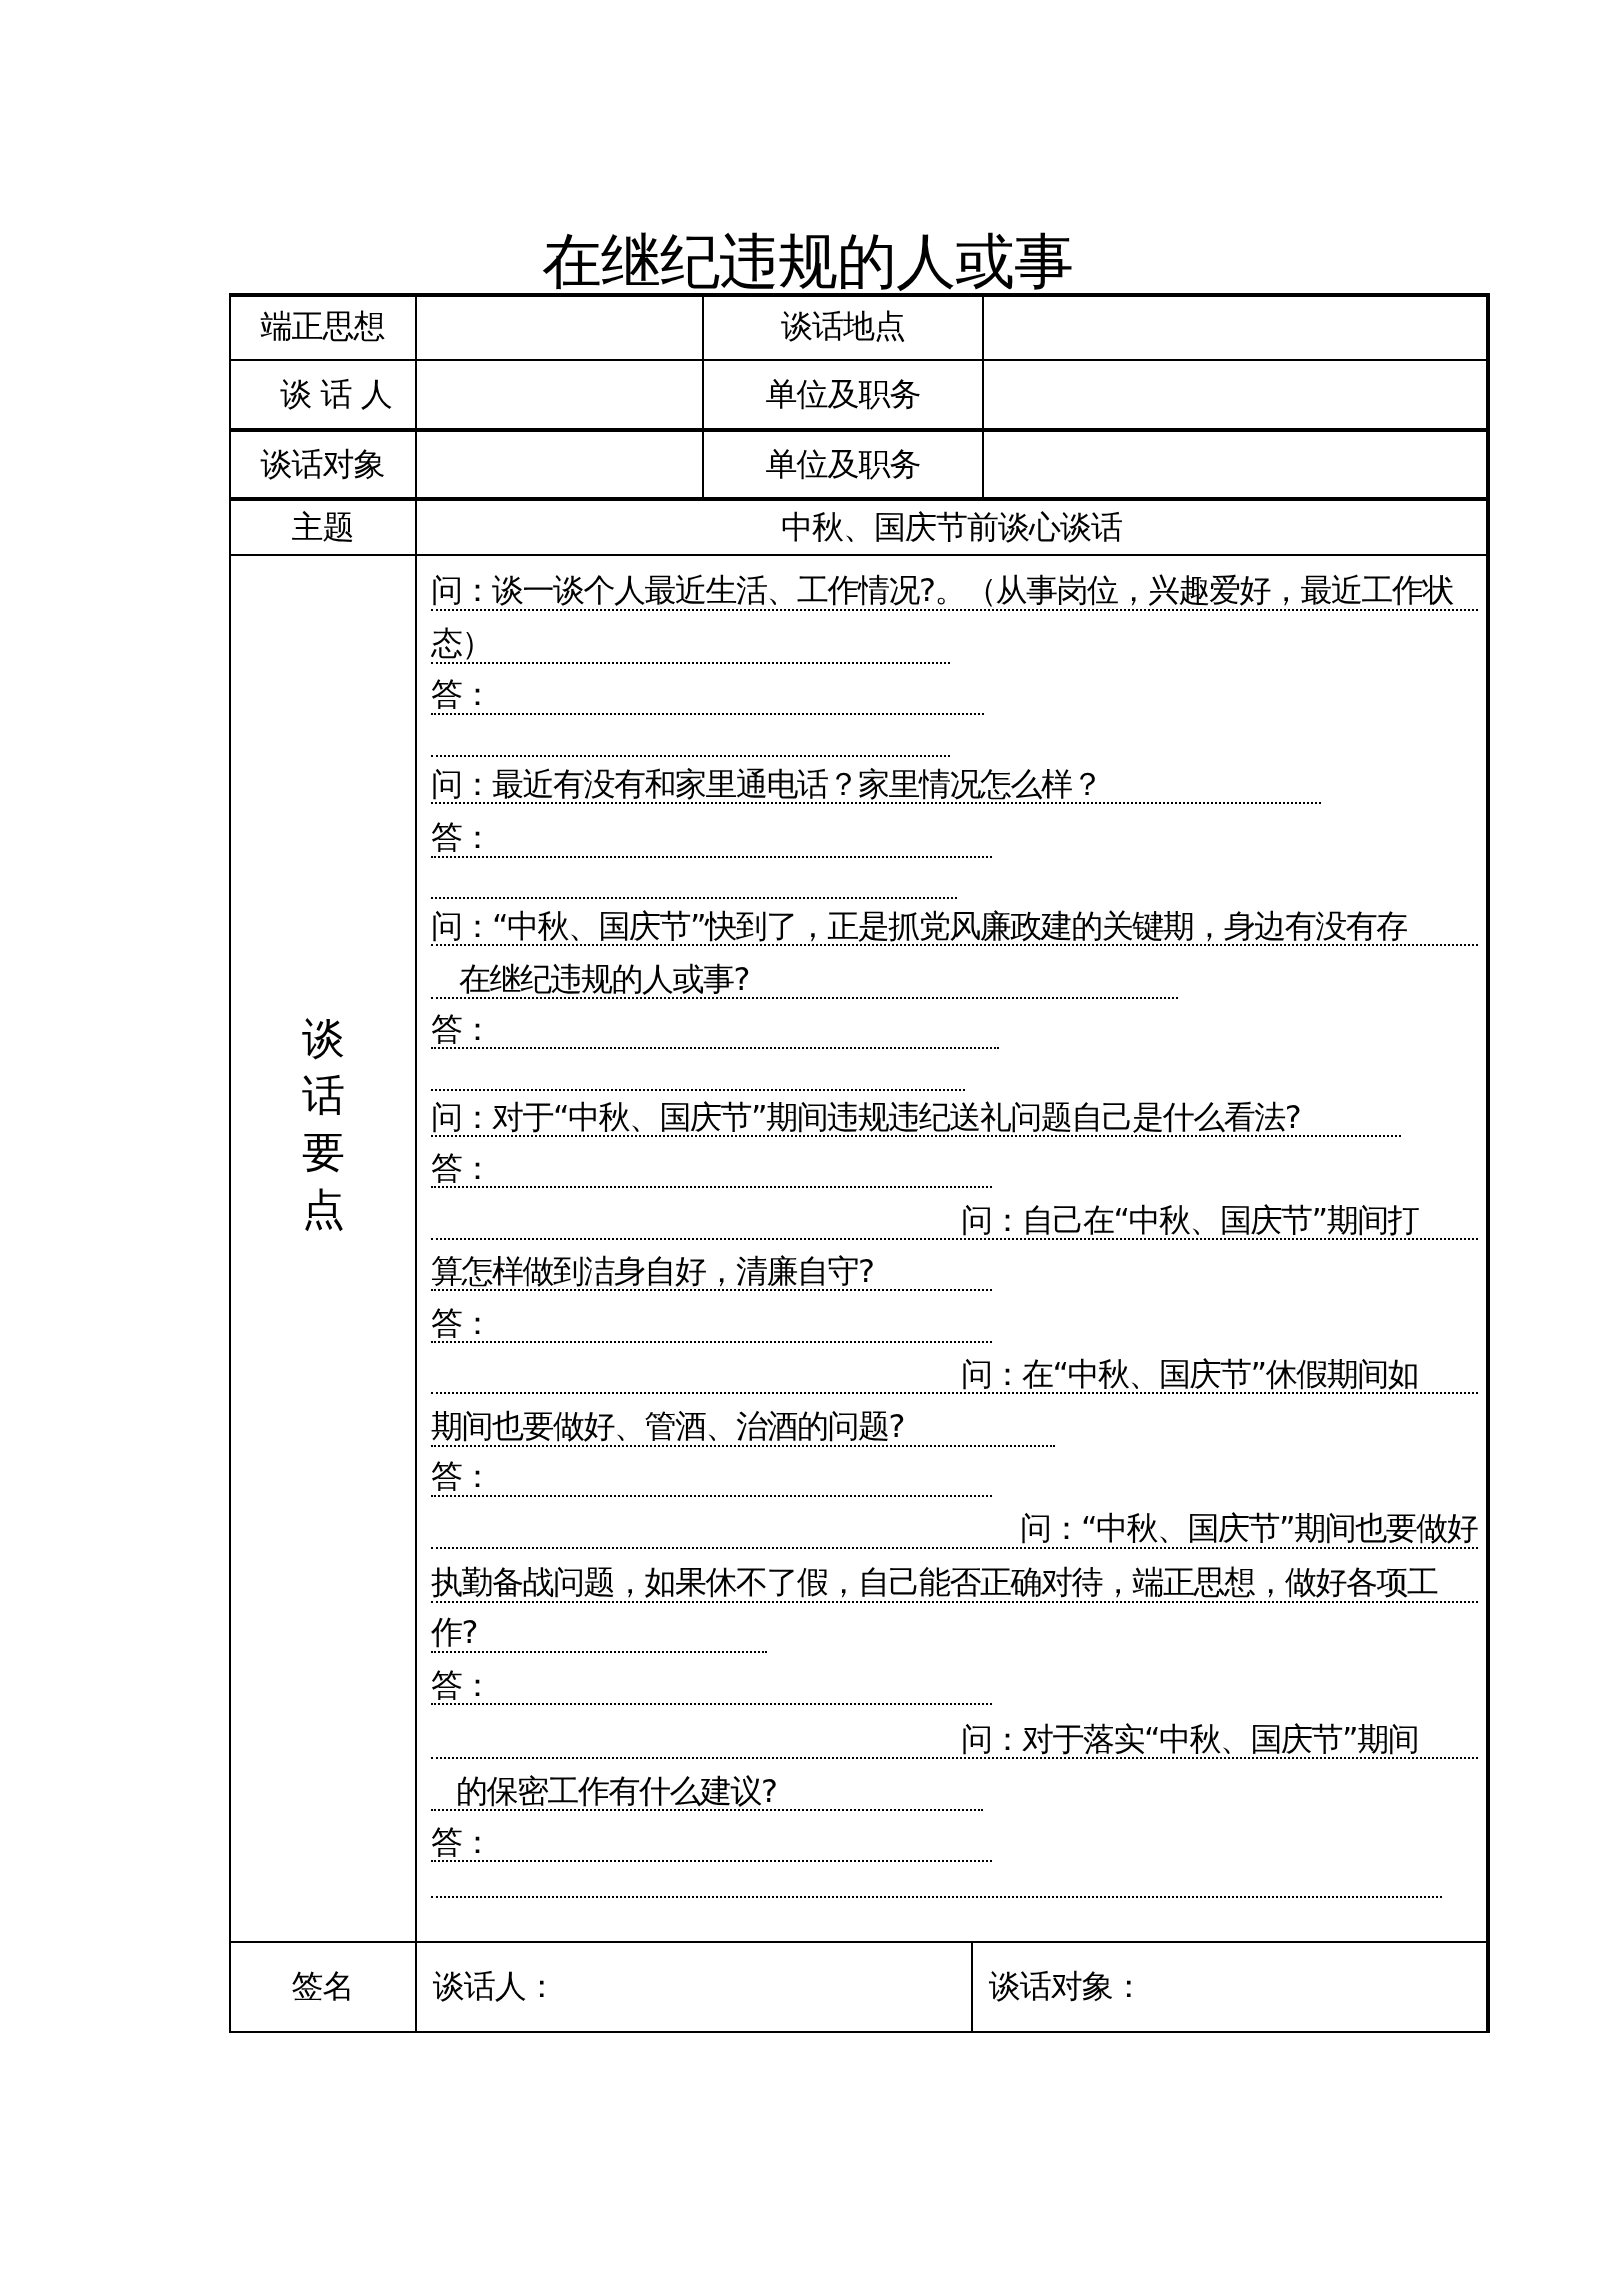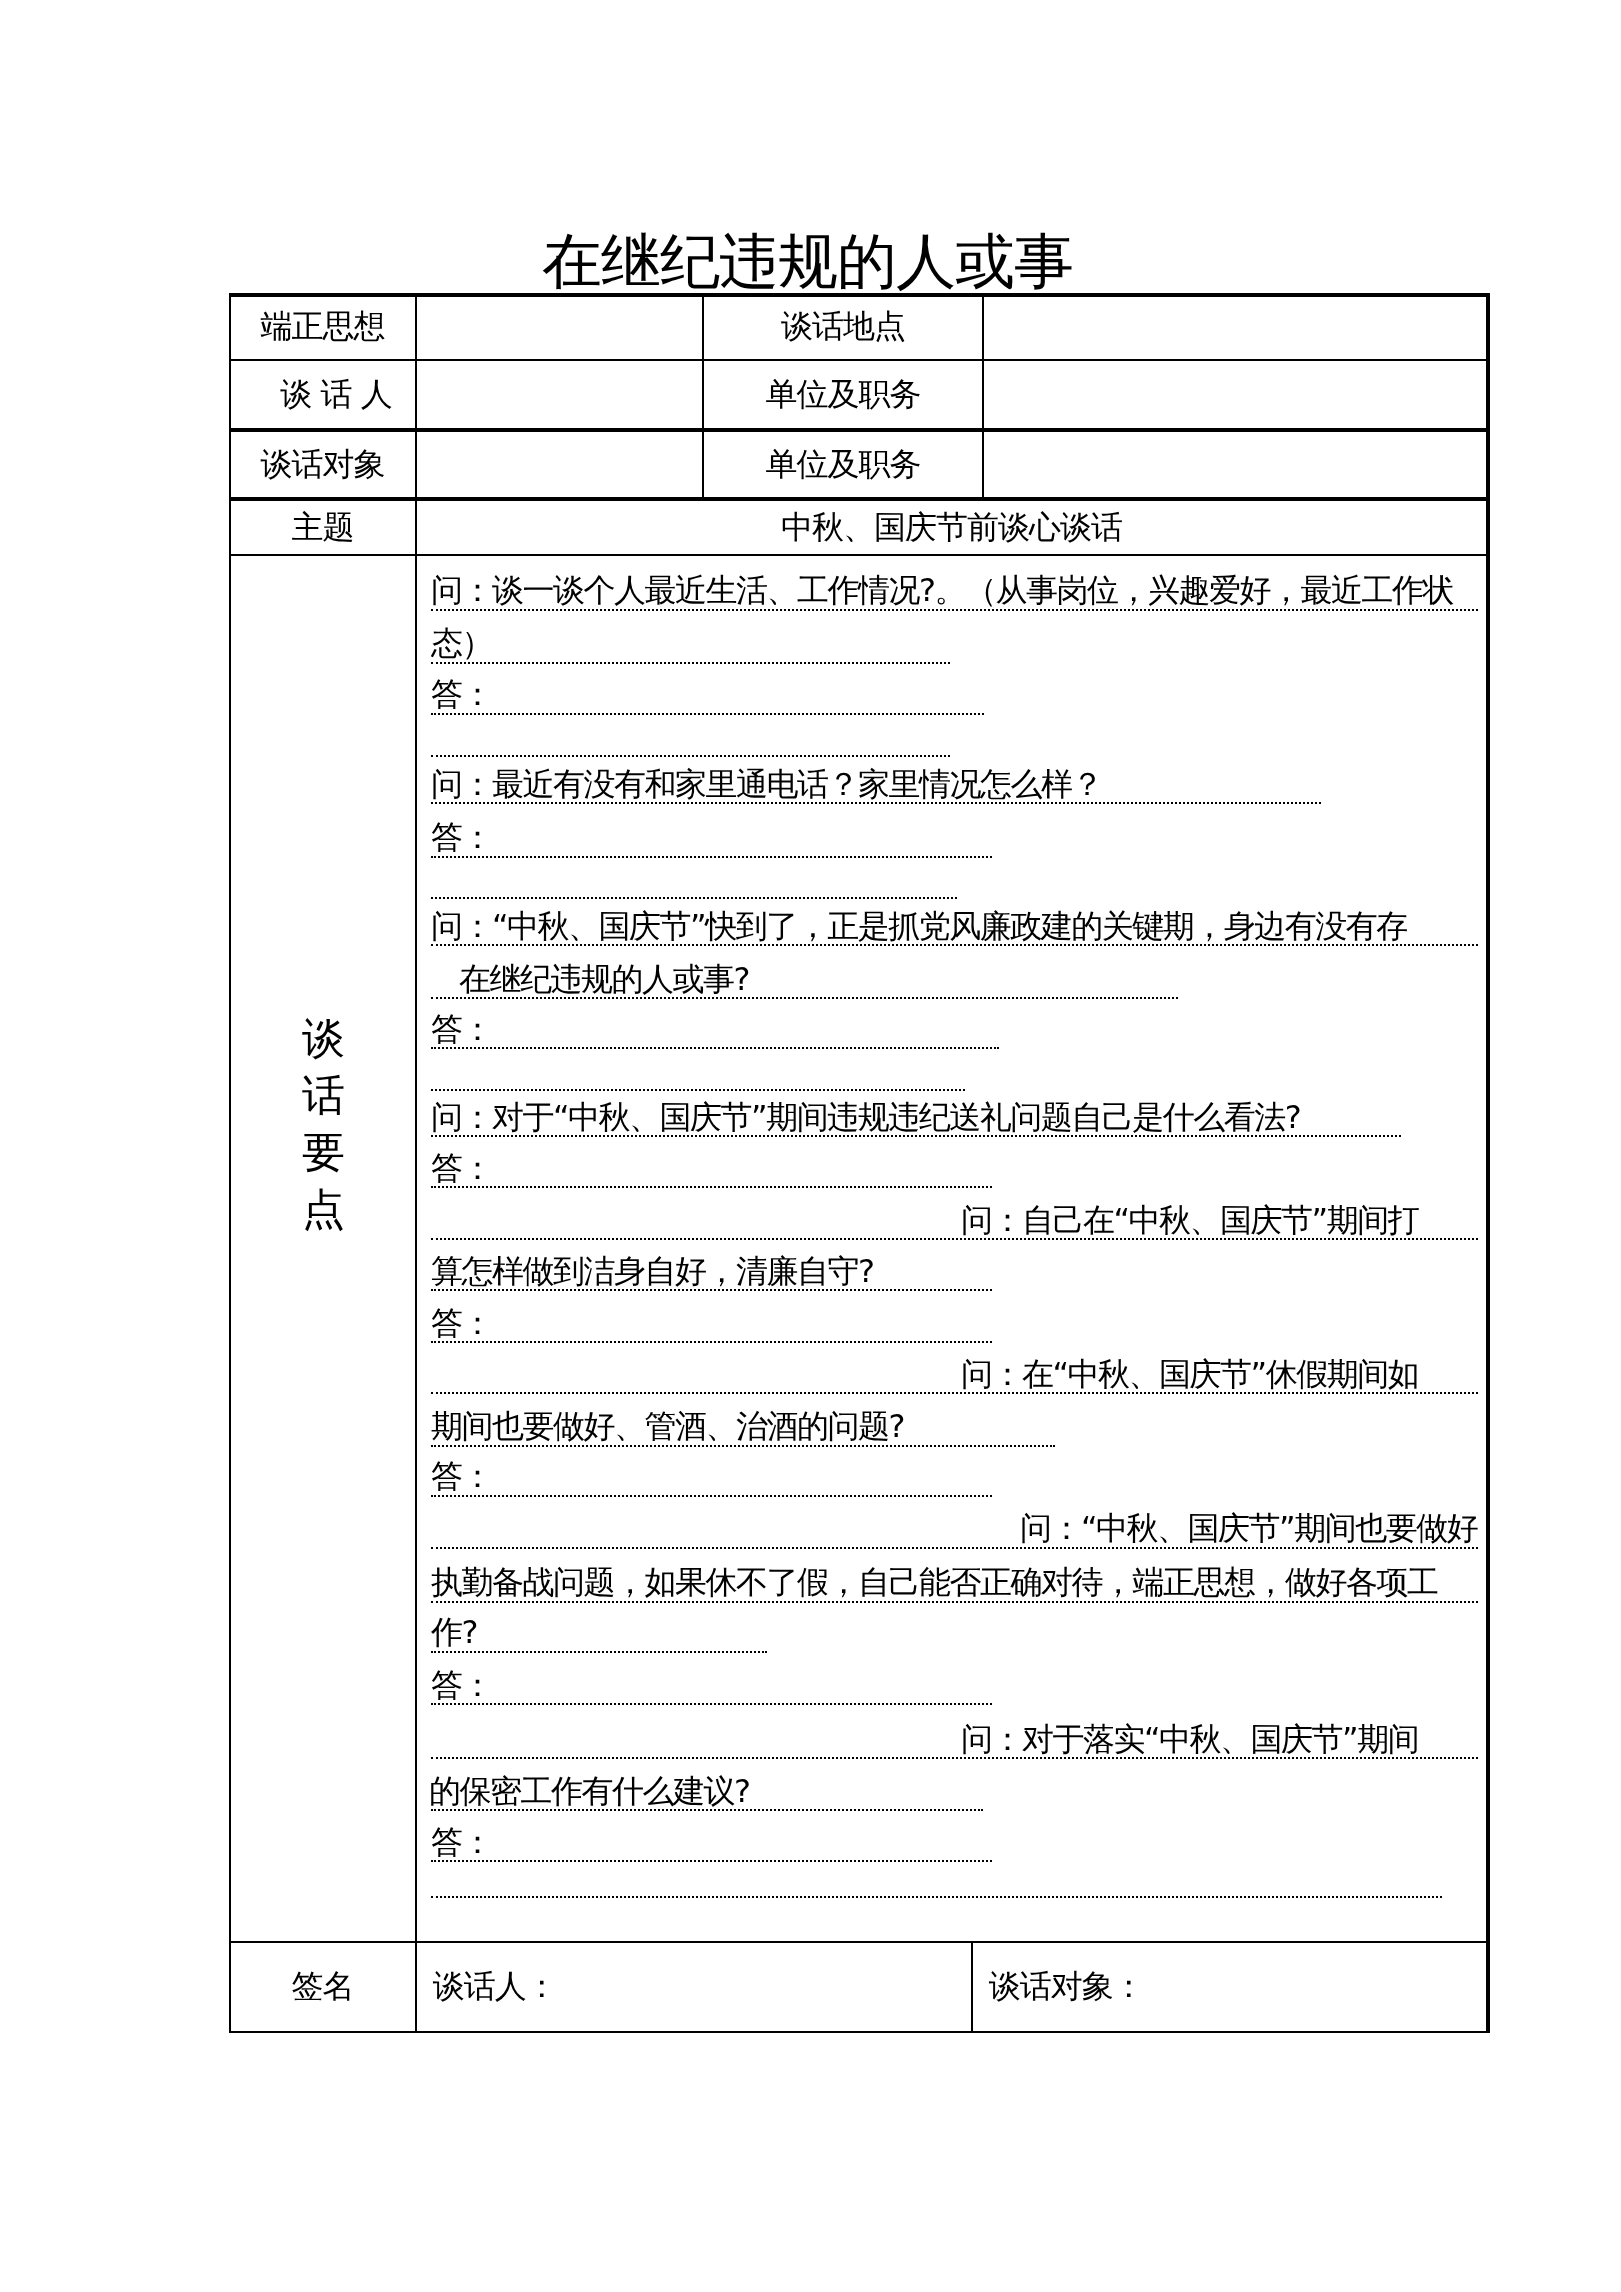--- a/index.html
+++ b/index.html
@@ -109,21 +109,21 @@
       <div class="tline" style="left: 1020px; top: 1509px;">问：“中秋、国庆节”期间也要做好</div>
       <div class="dots" style="left: 431px; width: 1047px; top: 1601px;"></div>
       <div class="tline" style="left: 431px; top: 1563px;">执勤备战问题，如果休不了假，自己能否正确对待，端正思想，做好各项工</div>
       <div class="dots" style="left: 431px; width: 336px; top: 1651px;"></div>
       <div class="tline" style="left: 431px; top: 1613px;">作?</div>
       <div class="dots" style="left: 431px; width: 561px; top: 1703px;"></div>
       <div class="tline" style="left: 431px; top: 1666px;">答：</div>
       <div class="dots" style="left: 431px; width: 1047px; top: 1757px;"></div>
       <div class="tline" style="left: 961px; top: 1720px;">问：对于落实“中秋、国庆节”期间</div>
       <div class="dots" style="left: 431px; width: 552px; top: 1809px;"></div>
-      <div class="tline" style="left: 429px; top: 1772px;">的保密工作有什么建议?</div>
+      <div class="tline" style="left: 456px; top: 1772px;">的保密工作有什么建议?</div>
       <div class="dots" style="left: 431px; width: 561px; top: 1860px;"></div>
       <div class="tline" style="left: 431px; top: 1823px;">答：</div>
       <div class="dots" style="left: 431px; width: 1011px; top: 1896px;"></div>
       <div class="tline" style="left: 431px; top: 1858px;"></div>
     </div>
 
   <div class="cell" style="left:231px;top:1943px;width:183px;height:88px;">签名</div>
   <div class="cell left" style="left:417px;top:1943px;width:555px;height:88px;">谈话人：</div>
   <div class="cell left" style="left:973px;top:1943px;width:513px;height:88px;">谈话对象：</div>
 </div>

